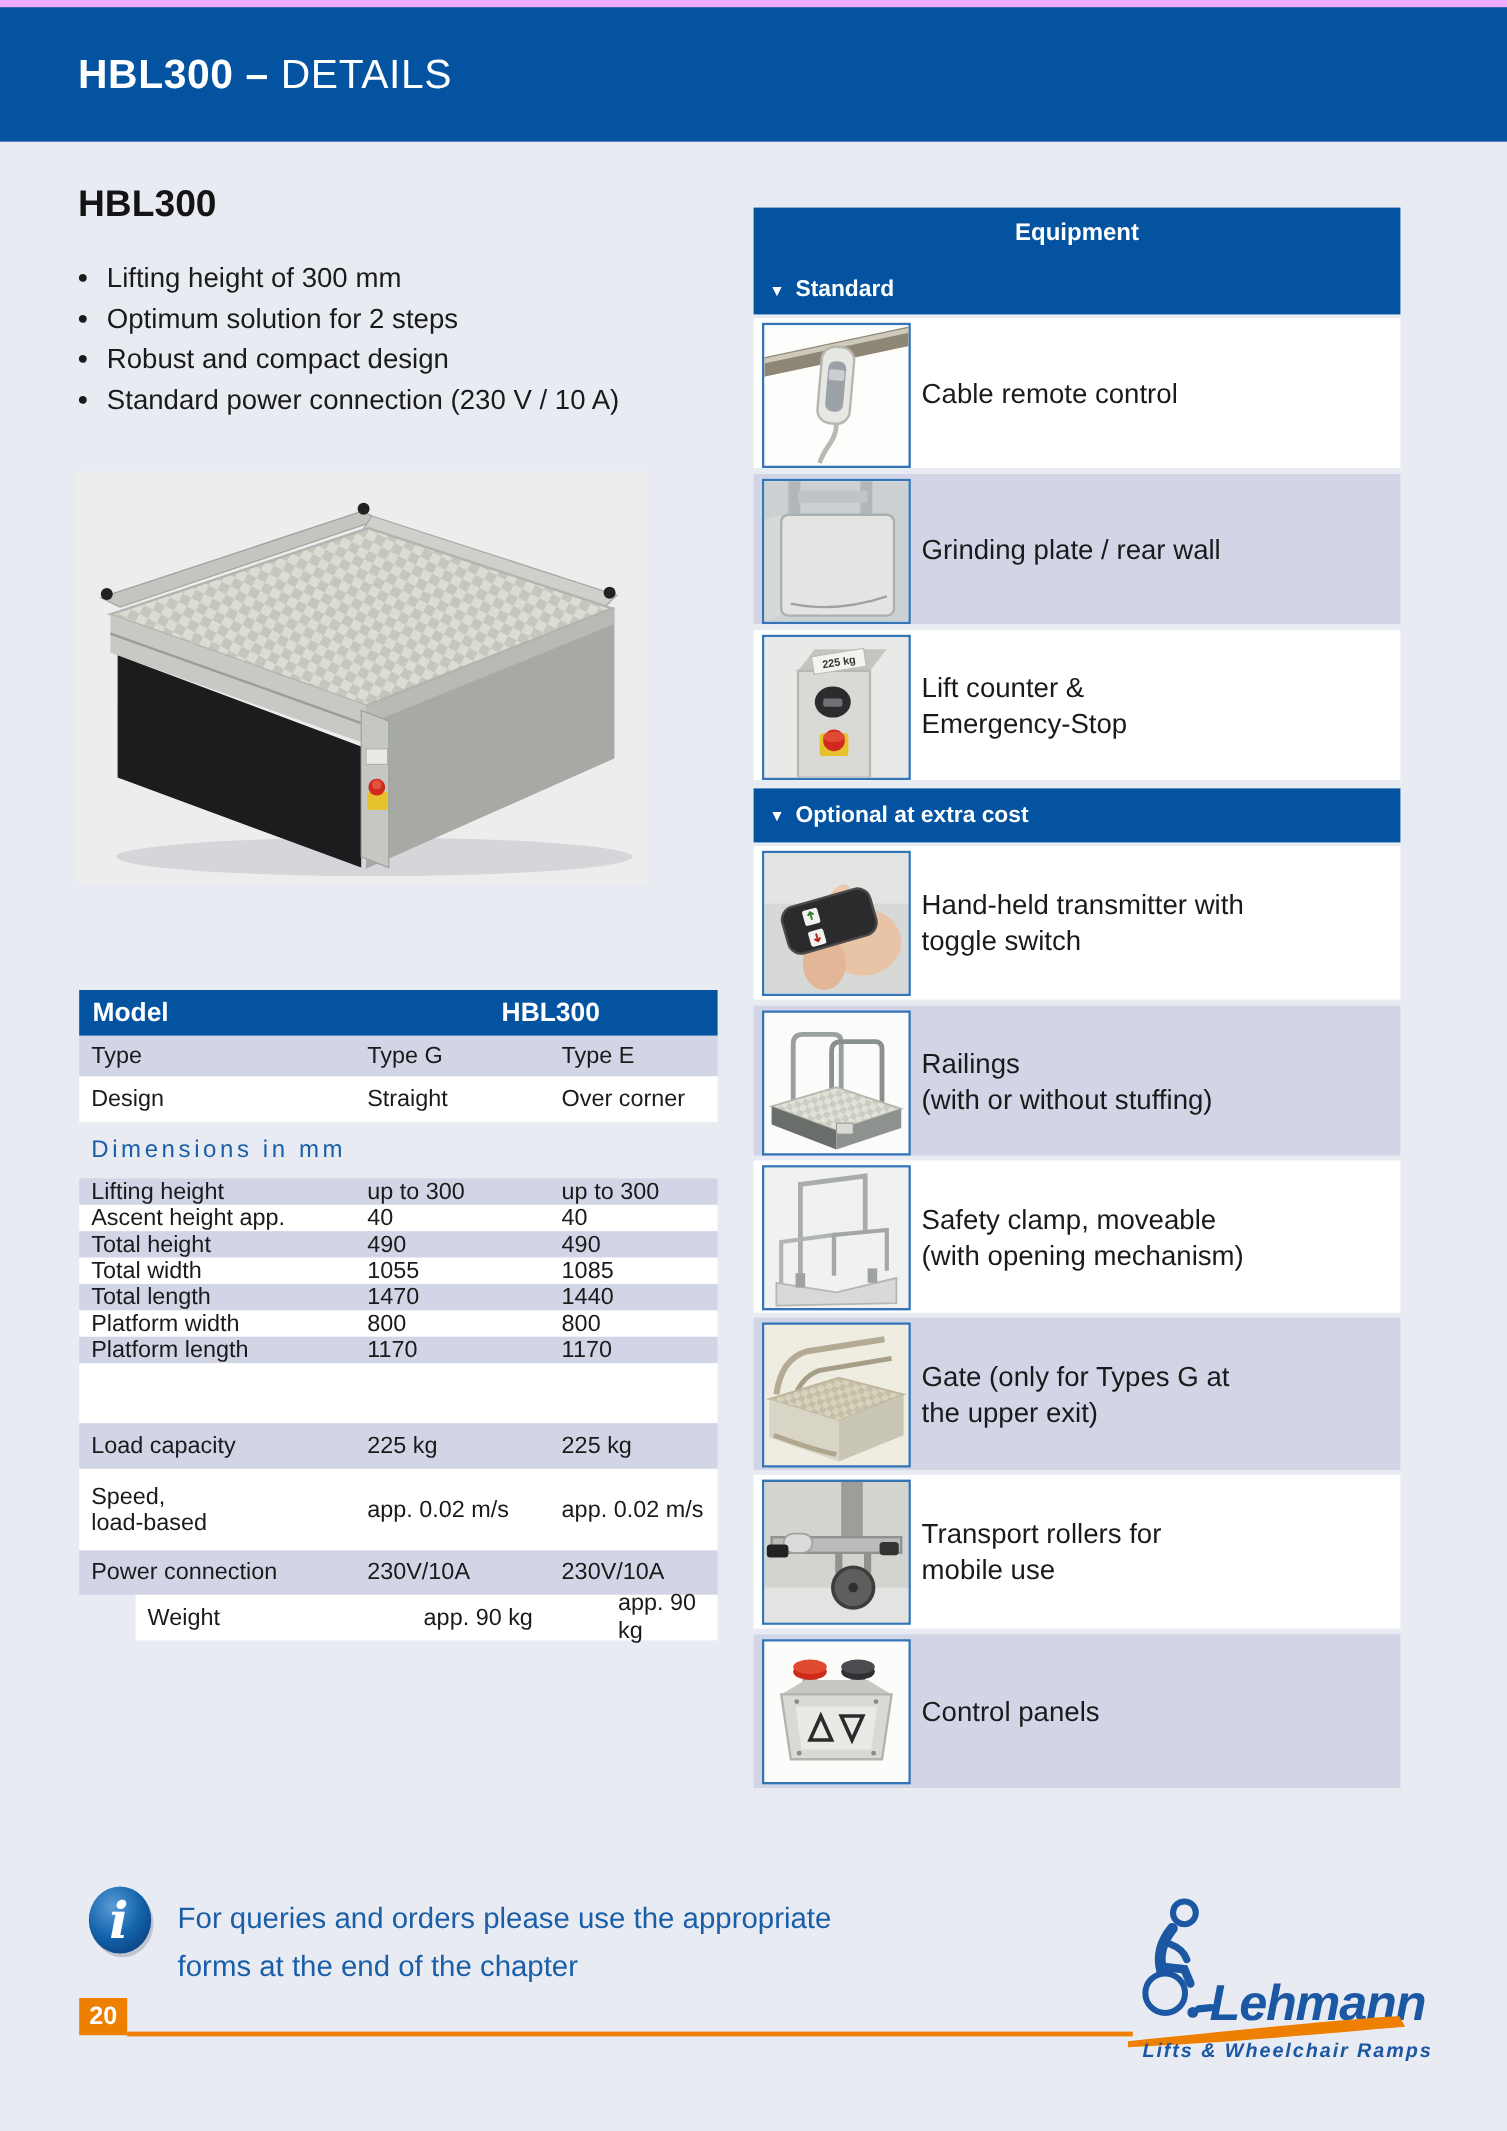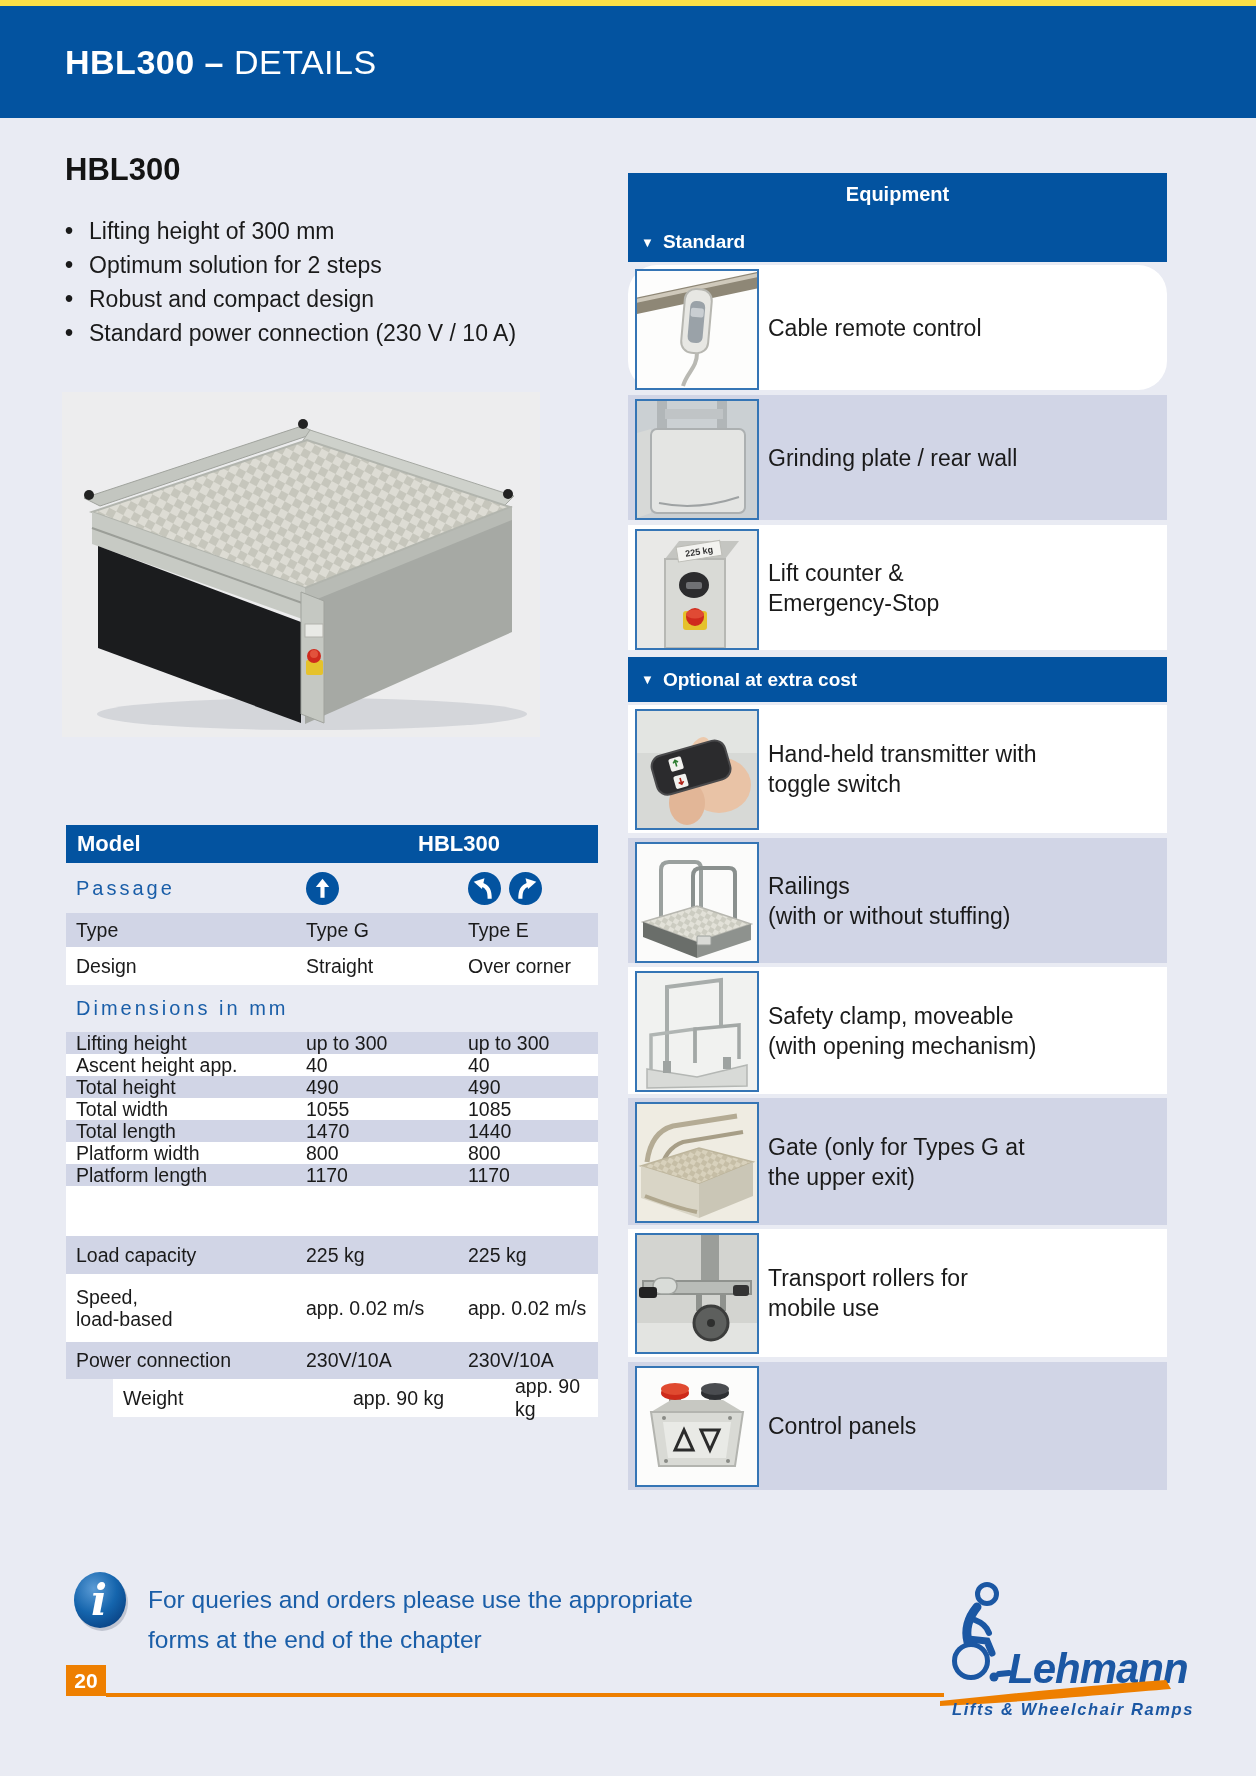--- a/index.html
+++ b/index.html
@@ -1,16 +1,16 @@
 <!DOCTYPE html>
 <html><head>
 <meta charset="utf-8">
 <style>
   html,body{margin:0;padding:0;}
-  .page{position:relative;width:1256px;height:1776px;overflow:hidden;background:#fde047;
+  .page{position:relative;width:1256px;height:1776px;overflow:hidden;background:#f0abfc;
         font-family:"Liberation Sans",sans-serif;color:#1a1a1a;}
   .page-bg{position:absolute;left:0;top:118px;width:1256px;height:1658px;background:#e9ebf3;}
 
   
   .topbar{position:absolute;left:0;top:6px;width:1256px;height:112px;background:#0353a0;
           display:flex;align-items:center;}
   .topbar .title{margin-left:65px;font-size:34px;color:#ffffff;letter-spacing:.5px;}
   .topbar .t-bold{font-weight:700;}
   .topbar .t-light{font-weight:400;margin-left:10px;}
 
@@ -54,21 +54,21 @@
   .eq-sub{position:absolute;left:13px;bottom:9px;font-weight:700;font-size:19px;display:flex;align-items:center;}
   .eq-band{position:absolute;left:0;width:539px;height:45px;background:#0353a0;color:#fff;font-weight:700;
            font-size:19px;display:flex;align-items:center;padding-left:13px;box-sizing:border-box;}
   .tri{font-size:13px;margin-right:9px;}
   .eq-row{position:absolute;left:0;width:539px;}
   .eq-thumb{position:absolute;left:7px;top:4px;width:120px;height:117px;border:2px solid #3575b5;
             background:#fff;box-sizing:content-box;}
   .eq-thumb svg{display:block;}
   .eq-label{position:absolute;left:140px;top:0;bottom:0;right:8px;display:flex;align-items:center;
             font-size:23px;line-height:30px;white-space:pre-line;}
-  .r1{top:92px;height:125px;border-radius:29px;}  .r2{top:222px;height:125px;} .r3{top:352px;height:125px;}
+  .r1{top:92px;height:125px;}  .r2{top:222px;height:125px;} .r3{top:352px;height:125px;}
   .band-opt{top:484px;}
   .r4{top:532px;height:128px;} .r5{top:665px;height:125px;} .r6{top:794px;height:127px;}
   .r7{top:925px;height:127px;} .r8{top:1056px;height:128px;} .r9{top:1189px;height:128px;}
   .eq-footnote{position:absolute;left:0;top:1322px;width:539px;min-height:63px;background:#fff;
                box-sizing:border-box;padding:9px 12px;font-size:19px;line-height:25px;}
 
   
   .info-icon{position:absolute;left:72px;top:1570px;}
   .info-text{position:absolute;left:148px;top:1580px;font-size:24.5px;line-height:40px;color:#1a5ea8;
              white-space:pre-line;}
@@ -148,42 +148,20 @@
       <circle cx="252" cy="264" r="7" fill="#cf2a1d"></circle>
       <circle cx="252" cy="262" r="4" fill="#e2523c"></circle>
       <circle cx="250" cy="480" r="0" fill="none"></circle>
     </svg>
   </figure>
 
   <section class="st">
     <div class="st-h">
       <span class="st-h-label">Model</span>
       <span class="st-h-value">HBL300</span>
-    </div>
-    <div class="st-row row-passage">
-      <span class="c1 bluelabel">Passage</span>
-      <span class="c2">
-        <svg class="picon" width="33" height="33" viewBox="0 0 32 32">
-            <circle cx="16" cy="16" r="16" fill="#0353a0"></circle>
-            <path d="M16 25 V12" stroke="#fff" stroke-width="4"></path>
-            <path d="M9.5 14.5 L16 6.5 L22.5 14.5 Z" fill="#fff"></path>
-          </svg>
-      </span>
-      <span class="c3">
-        <svg class="picon" width="33" height="33" viewBox="0 0 32 32">
-            <circle cx="16" cy="16" r="16" fill="#0353a0"></circle>
-            <path d="M21 26 C21 18 19.5 14.5 13 12" stroke="#fff" stroke-width="4" fill="none"></path>
-            <path d="M5.5 9.5 L16 6 L13.5 16.5 Z" fill="#fff"></path>
-          </svg>
-        <svg class="picon" width="33" height="33" viewBox="0 0 32 32">
-            <circle cx="16" cy="16" r="16" fill="#0353a0"></circle>
-            <path d="M11 26 C11 18 12.5 14.5 19 12" stroke="#fff" stroke-width="4" fill="none"></path>
-            <path d="M26.5 9.5 L16 6 L18.5 16.5 Z" fill="#fff"></path>
-          </svg>
-      </span>
     </div>
     <div class="st-row row-type shade">
       <span class="c1">Type</span>
       <span class="c2">Type G</span>
       <span class="c3">Type E</span>
     </div>
     <div class="st-row row-design white">
       <span class="c1">Design</span>
       <span class="c2">Straight</span>
       <span class="c3">Over corner</span>

